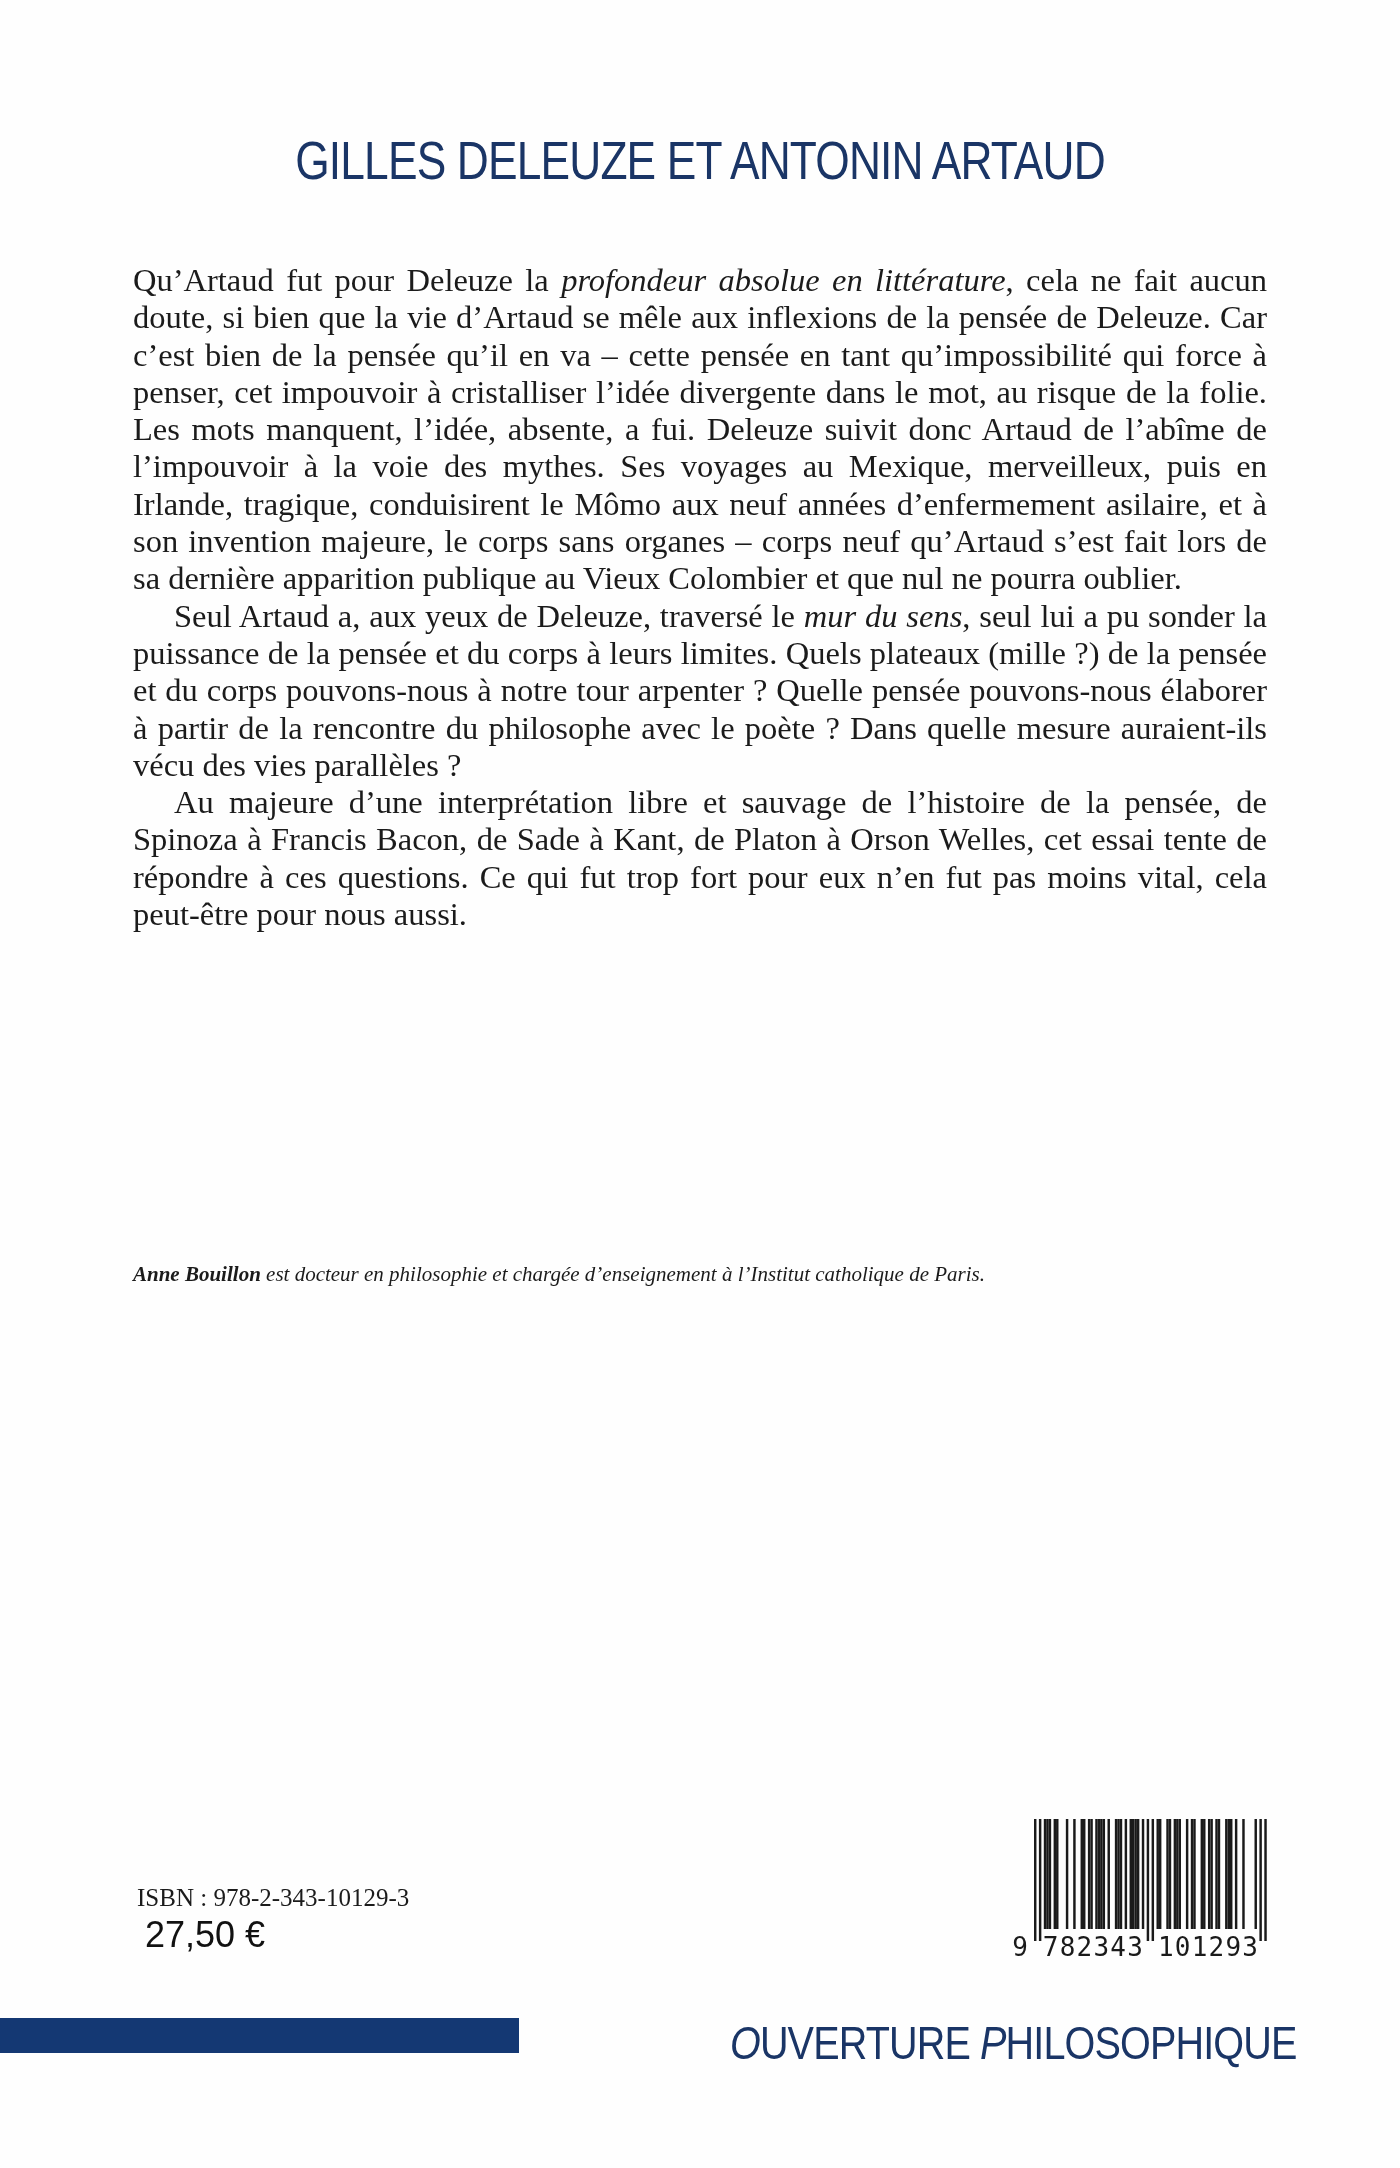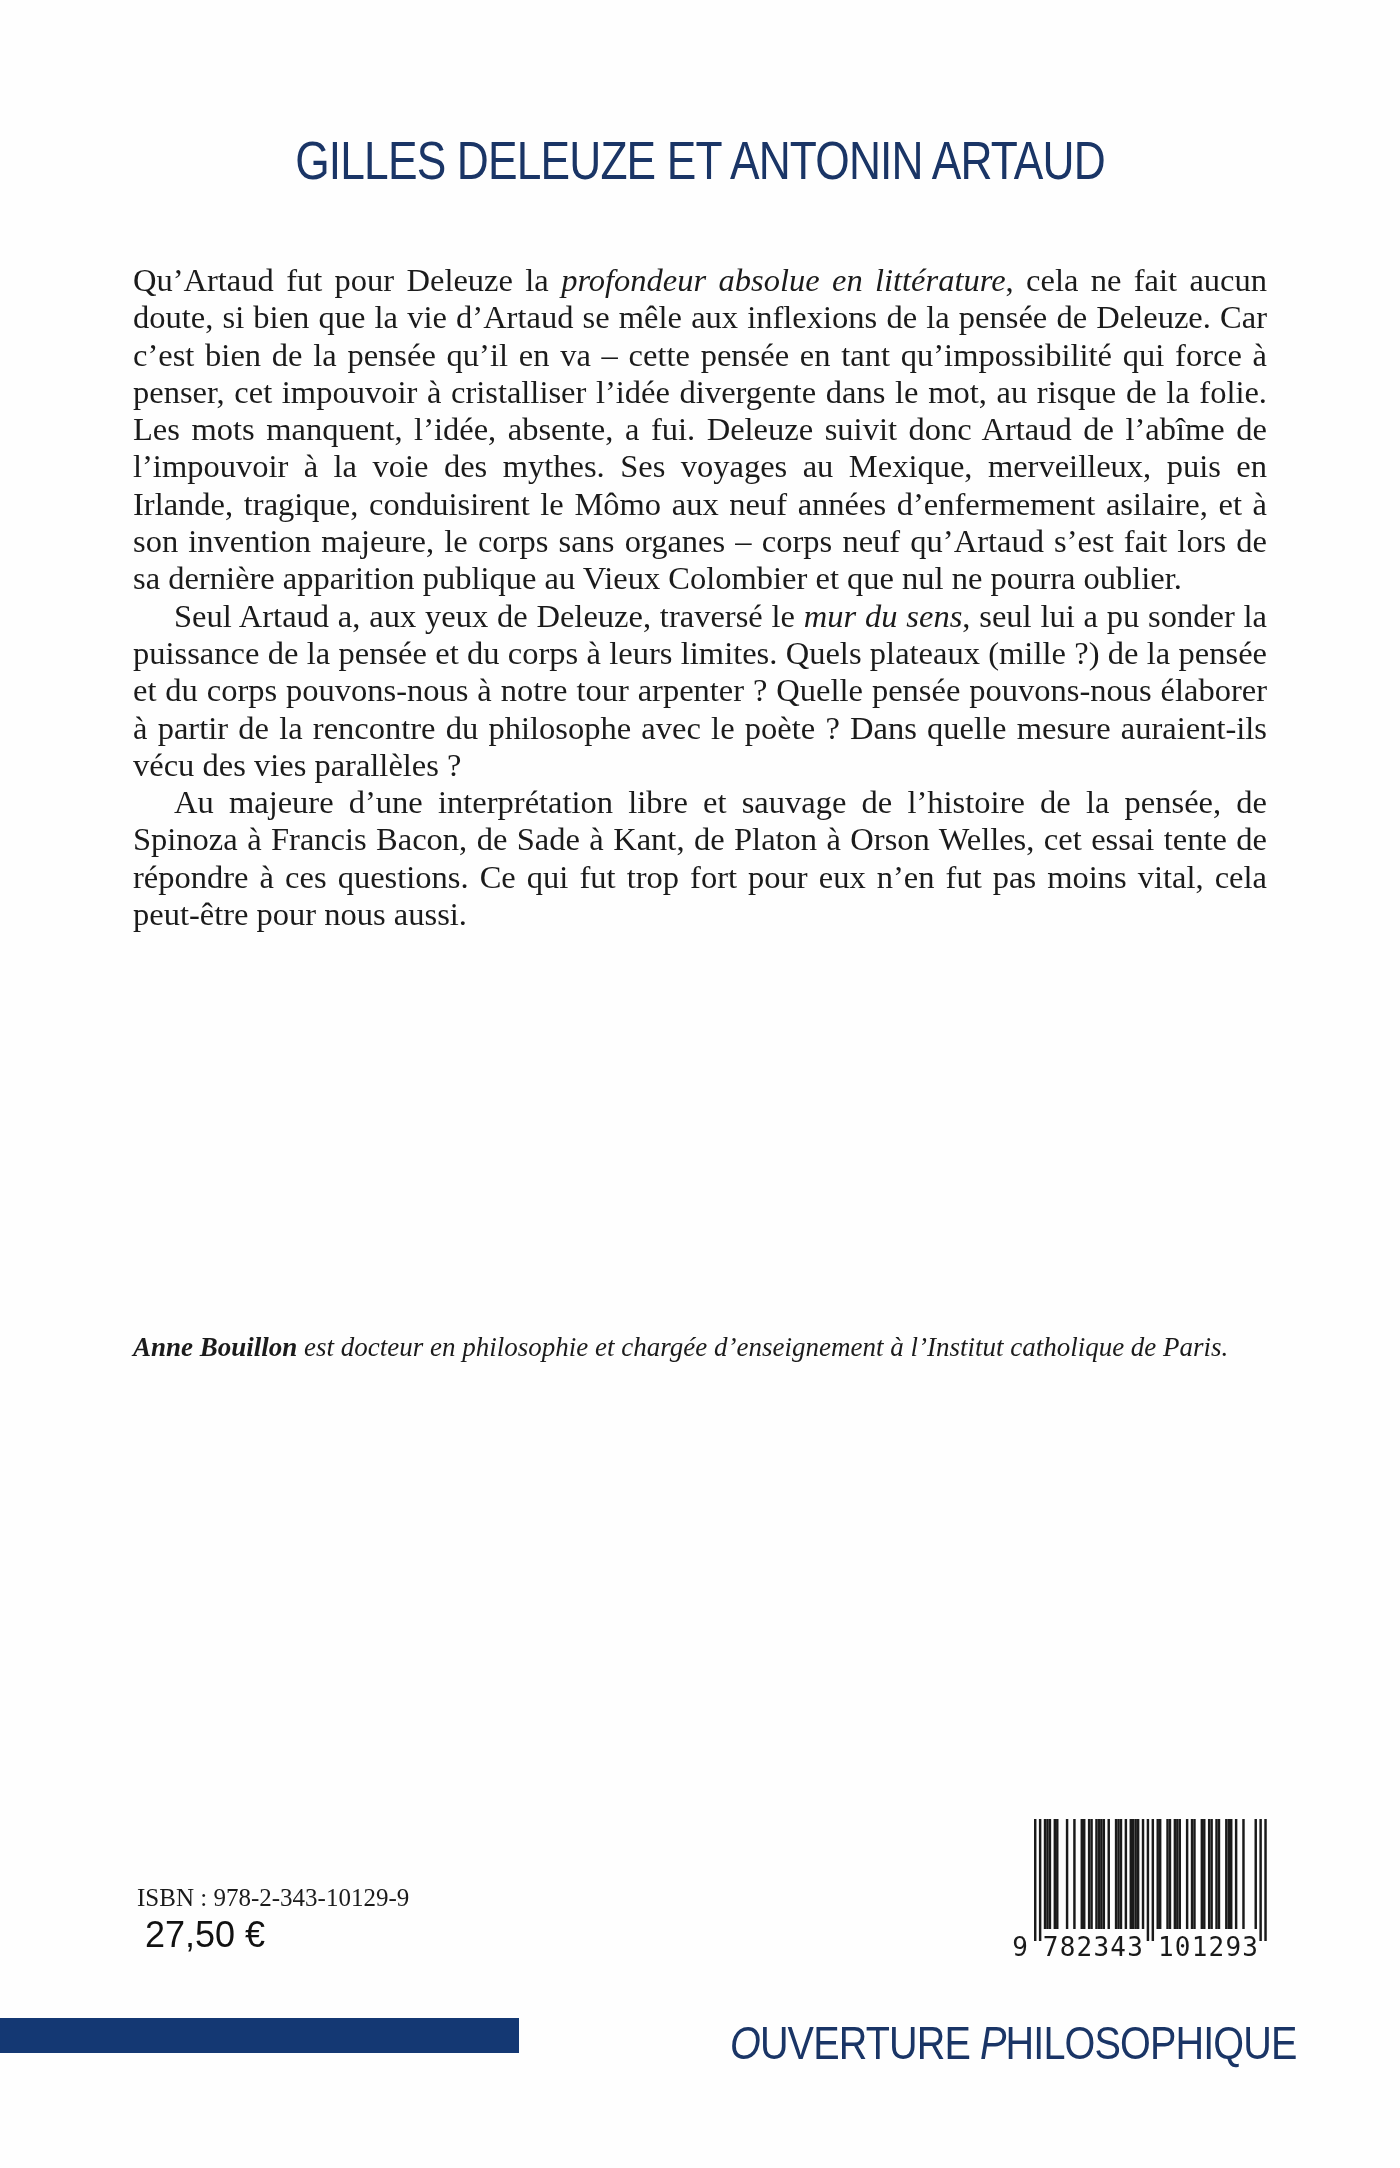--- a/index.html
+++ b/index.html
@@ -15,22 +15,22 @@
   }
   .blurb {
     position: absolute; left: 133px; top: 262px; width: 1134px;
     font-family: "Liberation Serif", serif; font-size: 32.5px; line-height: 37.3px;
     text-align: justify; color: #1b1b1b;
   }
   .blurb p { margin: 0; }
   .blurb p.indent { text-indent: 41px; }
   .blurb em { font-style: italic; }
   .author {
-    position: absolute; left: 133px; top: 1329px; width: 1134px;
-    font-family: "Liberation Serif", serif; font-style: italic; font-size: 27px; line-height: 37px;
+    position: absolute; left: 133px; top: 1256px; width: 1134px;
+    font-family: "Liberation Serif", serif; font-style: italic; font-size: 21px; line-height: 37px;
     color: #1b1b1b;
   }
   .author b { font-weight: bold; }
   .isbn {
     position: absolute; left: 137px; top: 1884px;
     font-family: "Liberation Serif", serif; font-size: 25px; color: #1b1b1b;
   }
   .price {
     position: absolute; left: 133px; top: 1914px;
     font-family: "Liberation Sans", sans-serif; font-size: 36px; color: #111; margin-left: 12px;
@@ -56,21 +56,21 @@
 <h1 class="title">GILLES DELEUZE ET ANTONIN ARTAUD</h1>
 
 <div class="blurb">
   <p><span>Qu’Artaud fut pour Deleuze la </span><em>profondeur absolue en littérature</em><span>, cela ne fait aucun doute, si bien que la vie d’Artaud se mêle aux inflexions de la pensée de Deleuze. Car c’est bien de la pensée qu’il en va – cette pensée en tant qu’impossibilité qui force à penser, cet impouvoir à cristalliser l’idée divergente dans le mot, au risque de la folie. Les mots manquent, l’idée, absente, a fui. Deleuze suivit donc Artaud de l’abîme de l’impouvoir à la voie des mythes. Ses voyages au Mexique, merveilleux, puis en Irlande, tragique, conduisirent le Mômo aux neuf années d’enfermement asilaire, et à son invention majeure, le corps sans organes – corps neuf qu’Artaud s’est fait lors de sa dernière apparition publique au Vieux Colombier et que nul ne pourra oublier.</span></p>
   <p class="indent"><span>Seul Artaud a, aux yeux de Deleuze, traversé le </span><em>mur du sens</em><span>, seul lui a pu sonder la puissance de la pensée et du corps à leurs limites. Quels plateaux (mille ?) de la pensée et du corps pouvons-nous à notre tour arpenter ? Quelle pensée pouvons-nous élaborer à partir de la rencontre du philosophe avec le poète ? Dans quelle mesure auraient-ils vécu des vies parallèles ?</span></p>
   <p class="indent"><span>Au majeure d’une interprétation libre et sauvage de l’histoire de la pensée, de Spinoza à Francis Bacon, de Sade à Kant, de Platon à Orson Welles, cet essai tente de répondre à ces questions. Ce qui fut trop fort pour eux n’en fut pas moins vital, cela peut-être pour nous aussi.</span></p>
 </div>
 
 <div class="author"><b>Anne Bouillon</b><span> est docteur en philosophie et chargée d’enseignement à l’Institut catholique de Paris.</span></div>
 
-<div class="isbn">ISBN : 978-2-343-10129-9</div>
+<div class="isbn">ISBN : 978-2-343-10129-3</div>
 <div class="price">27,50 €</div>
 
 <div class="barcode">
   <svg id="barcode-svg" width="260" height="140" viewBox="0 0 260 140">
       <rect x="24.00" y="0" width="2.45" height="122" fill="#1a1a1a"></rect>
       <rect x="28.90" y="0" width="2.45" height="122" fill="#1a1a1a"></rect>
       <rect x="33.80" y="0" width="2.45" height="110" fill="#1a1a1a"></rect>
       <rect x="36.25" y="0" width="2.45" height="110" fill="#1a1a1a"></rect>
       <rect x="38.70" y="0" width="2.45" height="110" fill="#1a1a1a"></rect>
       <rect x="43.60" y="0" width="2.45" height="110" fill="#1a1a1a"></rect>

